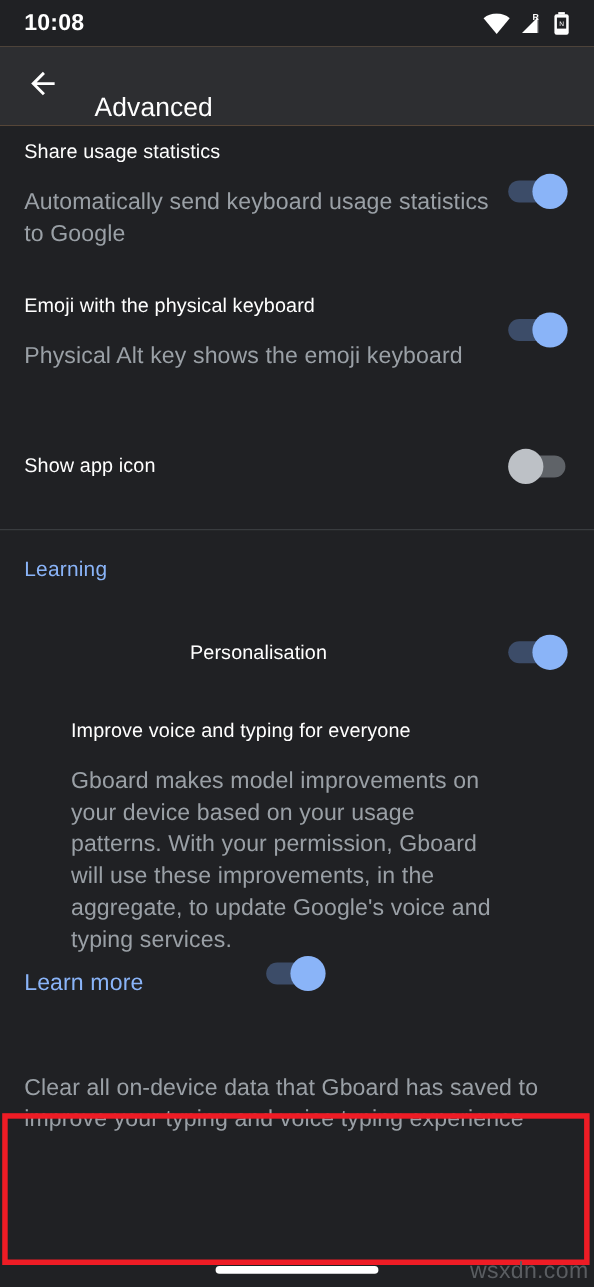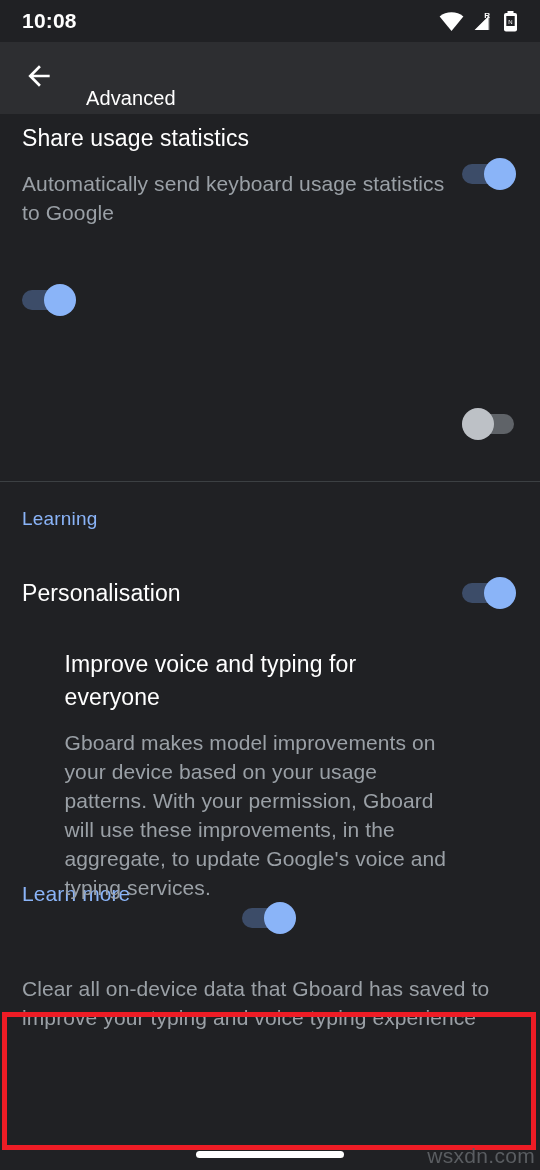--- a/index.html
+++ b/index.html
@@ -57,21 +57,21 @@
     width: 66px;
     height: 66px;
     display: flex;
     align-items: center;
     justify-content: center;
     margin-left: 6px;
     cursor: pointer;
   }
   .toolbar-title {
     color: #ffffff;
-    font-size: 20px;
+    font-size: 24px;
     margin-left: 14px;
     letter-spacing: 0.1px;
     margin-top: 40px;
   }
 
   
   .content {
     position: absolute;
     top: 114px; left: 0;
     width: 540px;
@@ -84,21 +84,21 @@
     display: flex;
     align-items: center;
     padding: 0 24px 0 22px;
     box-sizing: border-box;
     min-height: 60px;
     cursor: pointer;
   }
   .pref-text { flex: 1; padding-right: 14px; }
   .pref-title {
     color: #ffffff;
-    font-size: 23px;
+    font-size: 18px;
     line-height: 33px;
     letter-spacing: 0.1px;
   }
   .pref-summary {
     color: #9aa0a6;
     font-size: 21px;
     line-height: 29px;
     margin-top: 14px;
     letter-spacing: 0.1px;
   }
@@ -231,40 +231,45 @@
         <div class="pref-title">Share usage statistics</div>
         <div class="pref-summary">Automatically send keyboard usage statistics to Google</div>
       </div>
       <div class="switch on">
         <div class="track"></div>
         <div class="knob"></div>
       </div>
     </div>
 
     <div class="pref" style="height:132px;">
+      <div class="pref-text">
+        <div class="pref-title">Emoji with the physical keyboard</div>
+        <div class="pref-summary">Physical Alt key shows the emoji keyboard</div>
+      </div>
       <div class="switch on">
         <div class="track"></div>
         <div class="knob"></div>
       </div>
     </div>
 
     <div class="pref" style="height:115px;">
       <div class="pref-text">
+        <div class="pref-title">Show app icon</div>
       </div>
       <div class="switch off">
         <div class="track"></div>
         <div class="knob"></div>
       </div>
     </div>
 
     <div class="divider"></div>
 
     <div class="category">Learning</div>
 
-    <div class="pref" style="height:110px;">
+    <div class="pref" style="height:110px;text-align:center;">
       <div class="pref-text">
         <div class="pref-title">Personalisation</div>
       </div>
       <div class="switch on">
         <div class="track"></div>
         <div class="knob"></div>
       </div>
     </div>
 
     <div class="pref" style="height:230px;flex-direction:column;">

